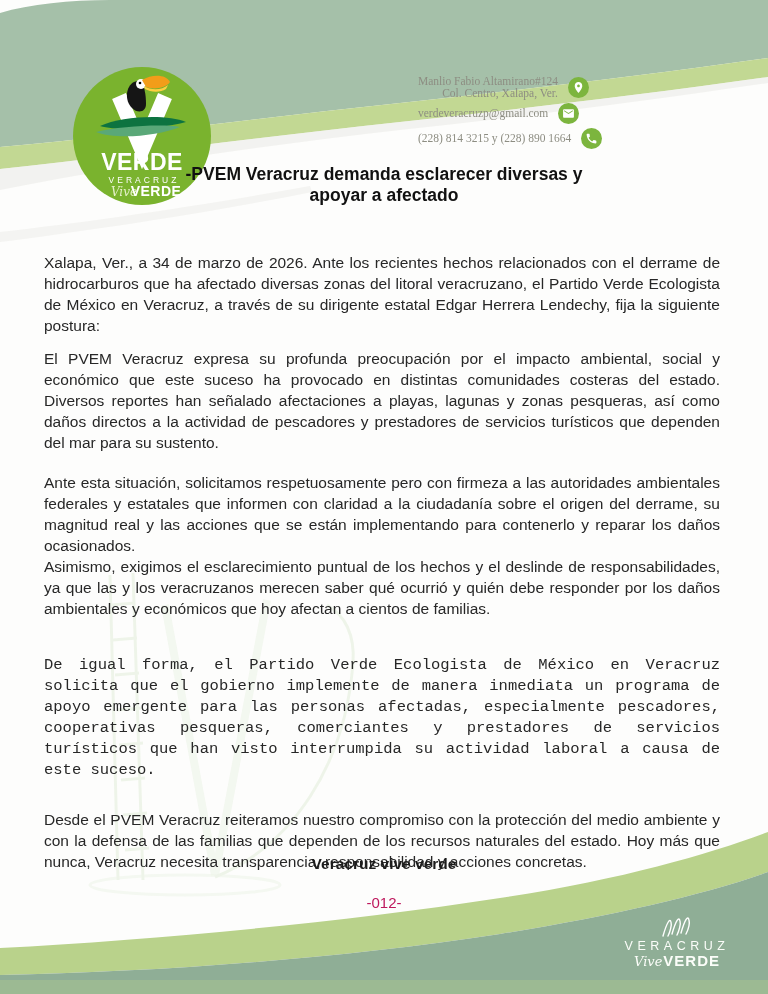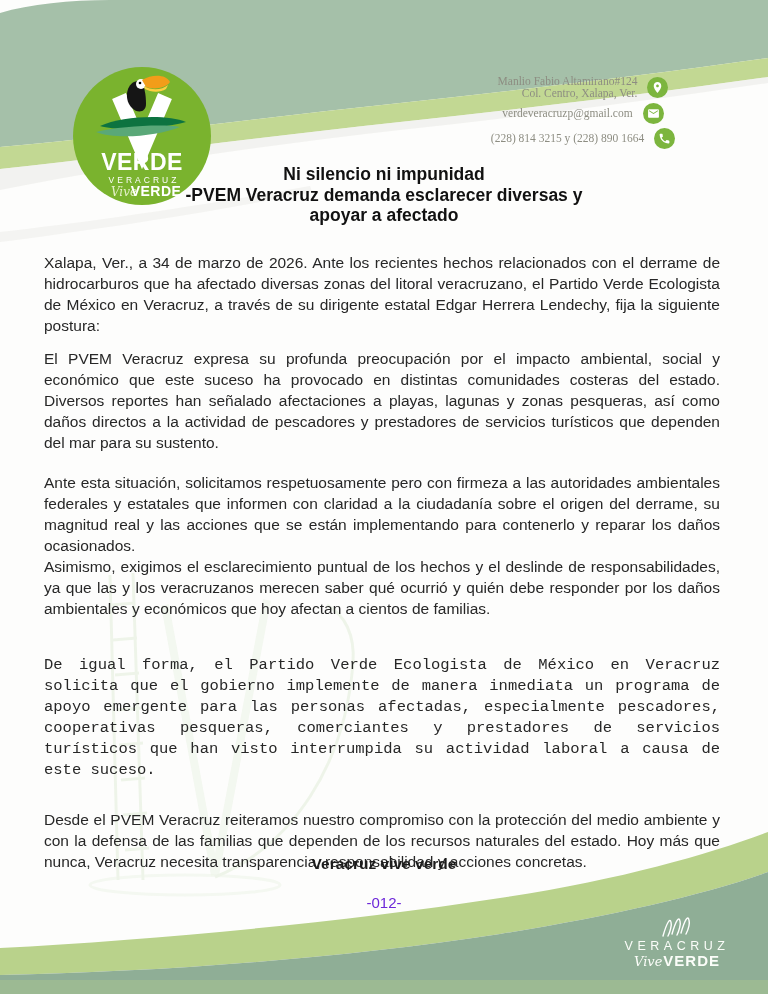--- a/index.html
+++ b/index.html
@@ -9,21 +9,21 @@
     font-family:"Liberation Sans","DejaVu Sans",sans-serif;
   }
   
   .header-wave,.footer-wave{position:absolute;left:0;width:768px;display:block;}
   .header-wave{top:0;}
   .footer-wave{bottom:0;}
   
   .logo{position:absolute;left:72px;top:66px;width:140px;height:140px;}
   
   .contact{position:absolute;top:76px;right:20px;width:330px;}
-  .contact-row{display:flex;justify-content:center;align-items:center;gap:10px;margin-bottom:4px;}
+  .contact-row{display:flex;justify-content:flex-start;align-items:center;gap:10px;margin-bottom:4px;}
   .contact-text{
     font-family:"Liberation Serif","DejaVu Serif",serif;
     font-size:11.5px;line-height:11.5px;color:#8d8d82;text-align:right;
   }
   .cicon{width:21px;height:21px;border-radius:50%;background:#7cb53e;
     display:flex;align-items:center;justify-content:center;flex:0 0 21px;}
   .cicon svg{width:13px;height:13px;display:block;}
   
   .title{position:absolute;top:164px;left:0;width:768px;text-align:center;
     font-weight:bold;font-size:17.5px;line-height:20.5px;color:#111;}
@@ -33,21 +33,21 @@
   .body-text p{margin:0;}
   .body-text p.m1{margin-bottom:12px;}
   .body-text p.m2{margin-bottom:19px;}
   .body-text p.m0{margin-bottom:0;}
   .body-text p.m3{margin-bottom:36px;}
   .body-text p.m4{margin-bottom:28px;font-family:Liberation Mono, monospace;}
   
   .slogan{position:absolute;top:855px;left:0;width:768px;text-align:center;
     font-weight:bold;font-size:15.5px;color:#1c1c1c;z-index:2;}
   .page-number{position:absolute;top:894px;left:0;width:768px;text-align:center;
-    font-size:15px;color:#6d28d9;z-index:2;}
+    font-size:15px;color:#be185d;z-index:2;}
   
   .footer-brand{position:absolute;top:916px;right:16px;width:150px;text-align:center;
     color:#fbfdf9;z-index:3;}
   .footer-brand .flourish{display:block;margin:0 auto 1px auto;}
   .fb-veracruz{font-size:12.5px;letter-spacing:4.5px;font-weight:400;
     font-family:"Liberation Sans",sans-serif;}
   .fb-row{display:flex;align-items:baseline;justify-content:center;margin-top:-1px;}
   .fb-vive{font-family:"DejaVu Serif",serif;font-style:italic;font-size:13px;margin-right:1px;}
   .fb-verde{font-weight:bold;font-size:15px;letter-spacing:1px;}
   
@@ -114,21 +114,20 @@
         <svg viewBox="0 0 24 24">
             <path fill="#ffffff" d="M6.62 10.79c1.44 2.83 3.76 5.14 6.59 6.59l2.2-2.21c.27-.27.67-.36 1.02-.24 1.12.37 2.33.57 3.57.57.55 0 1 .45 1 1V20c0 .55-.45 1-1 1-9.39 0-17-7.61-17-17 0-.55.45-1 1-1h3.5c.55 0 1 .45 1 1 0 1.25.2 2.45.57 3.57.11.35.03.74-.25 1.02l-2.2 2.2z"></path>
           </svg>
       </span>
     </div>
 
 
   </div>
 
   <div class="title">
-    <div>Ni silencio ni impunidad</div>
     <div>-PVEM Veracruz demanda esclarecer diversas y</div>
     <div>apoyar a afectado</div>
   </div>
 
   <svg class="watermark" width="320" height="370" viewBox="0 0 320 370">
     <g stroke="#e3eedb" stroke-width="3" fill="none">
       <path d="M55,30 L63,335"></path>
       <path d="M78,28 L88,335"></path>
       <path d="M56,60 L80,58 M58,95 L82,93 M60,130 L84,128 M62,165 L86,163 M64,200 L88,198 M66,235 L90,233 M68,270 L92,268 M70,305 L94,303"></path>
       <path d="M110,60 L160,330 L212,55" stroke-width="8" opacity="0.7"></path>

